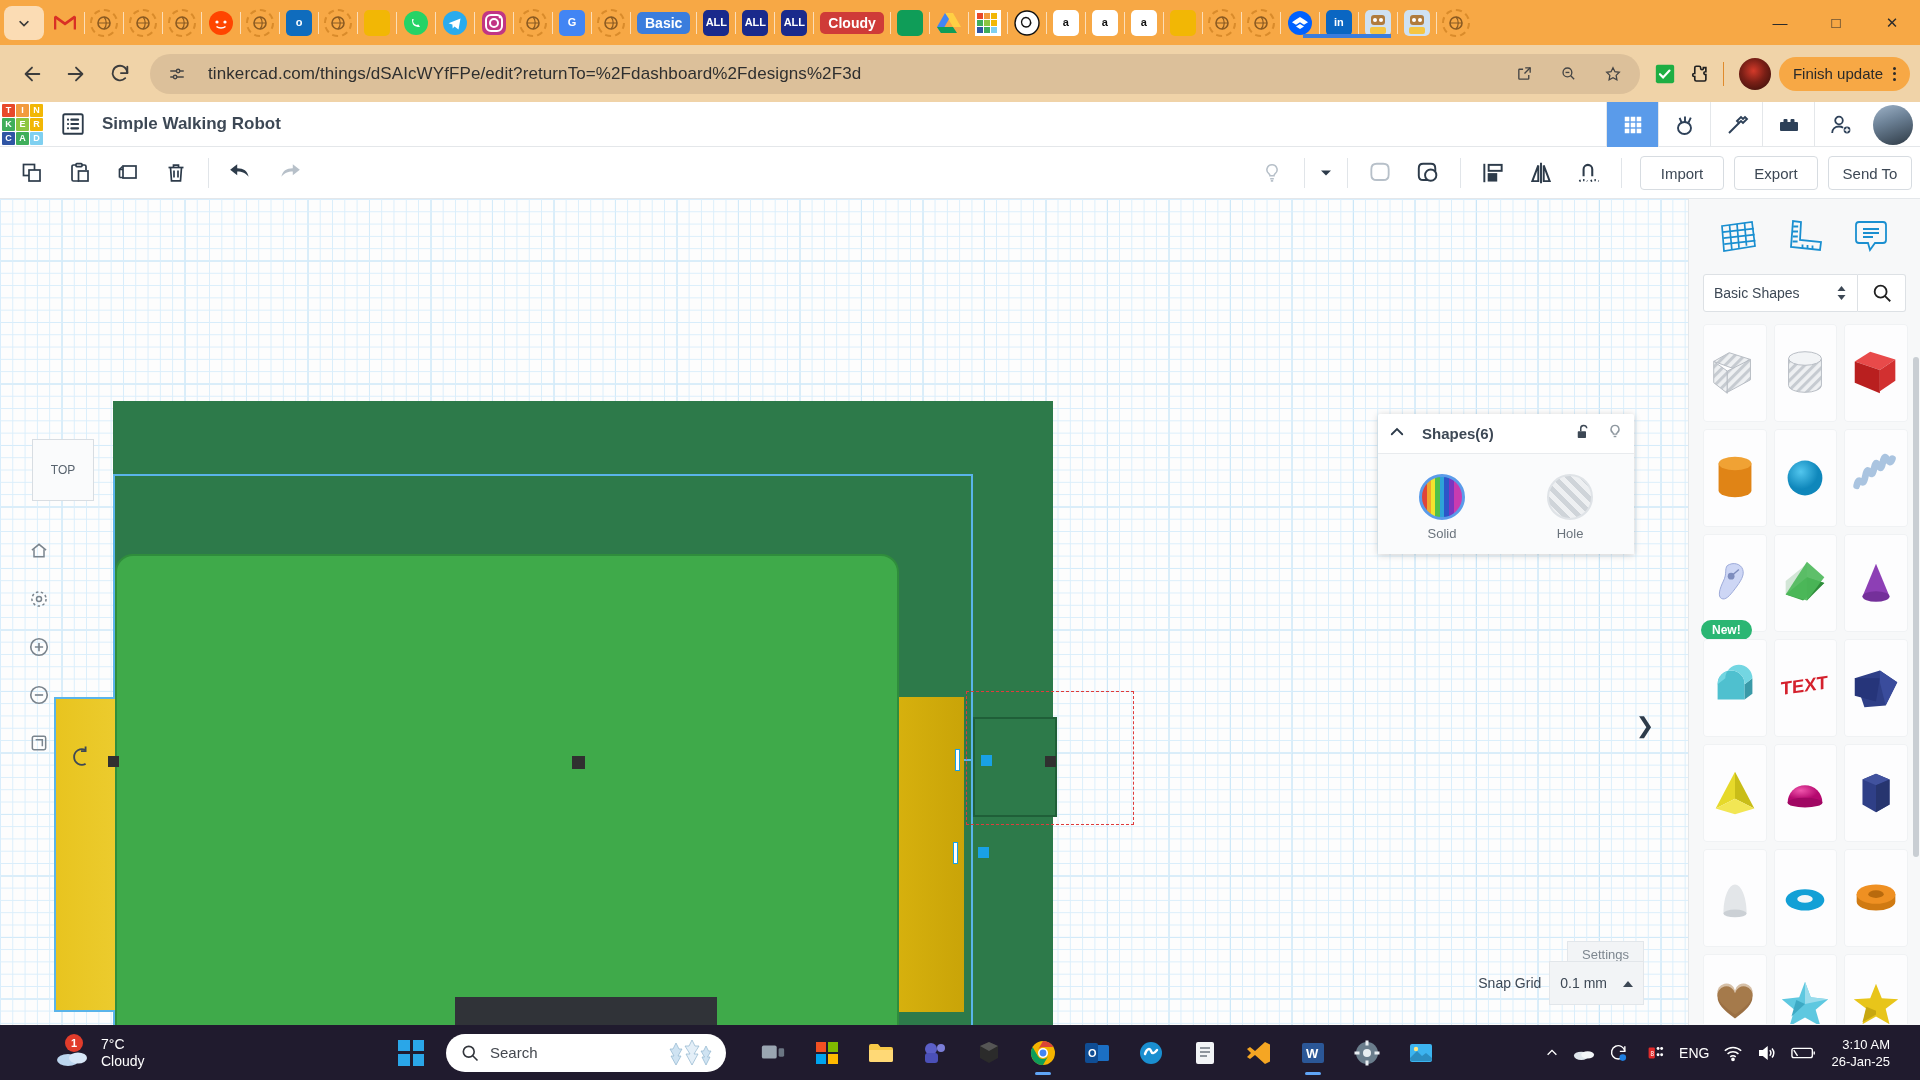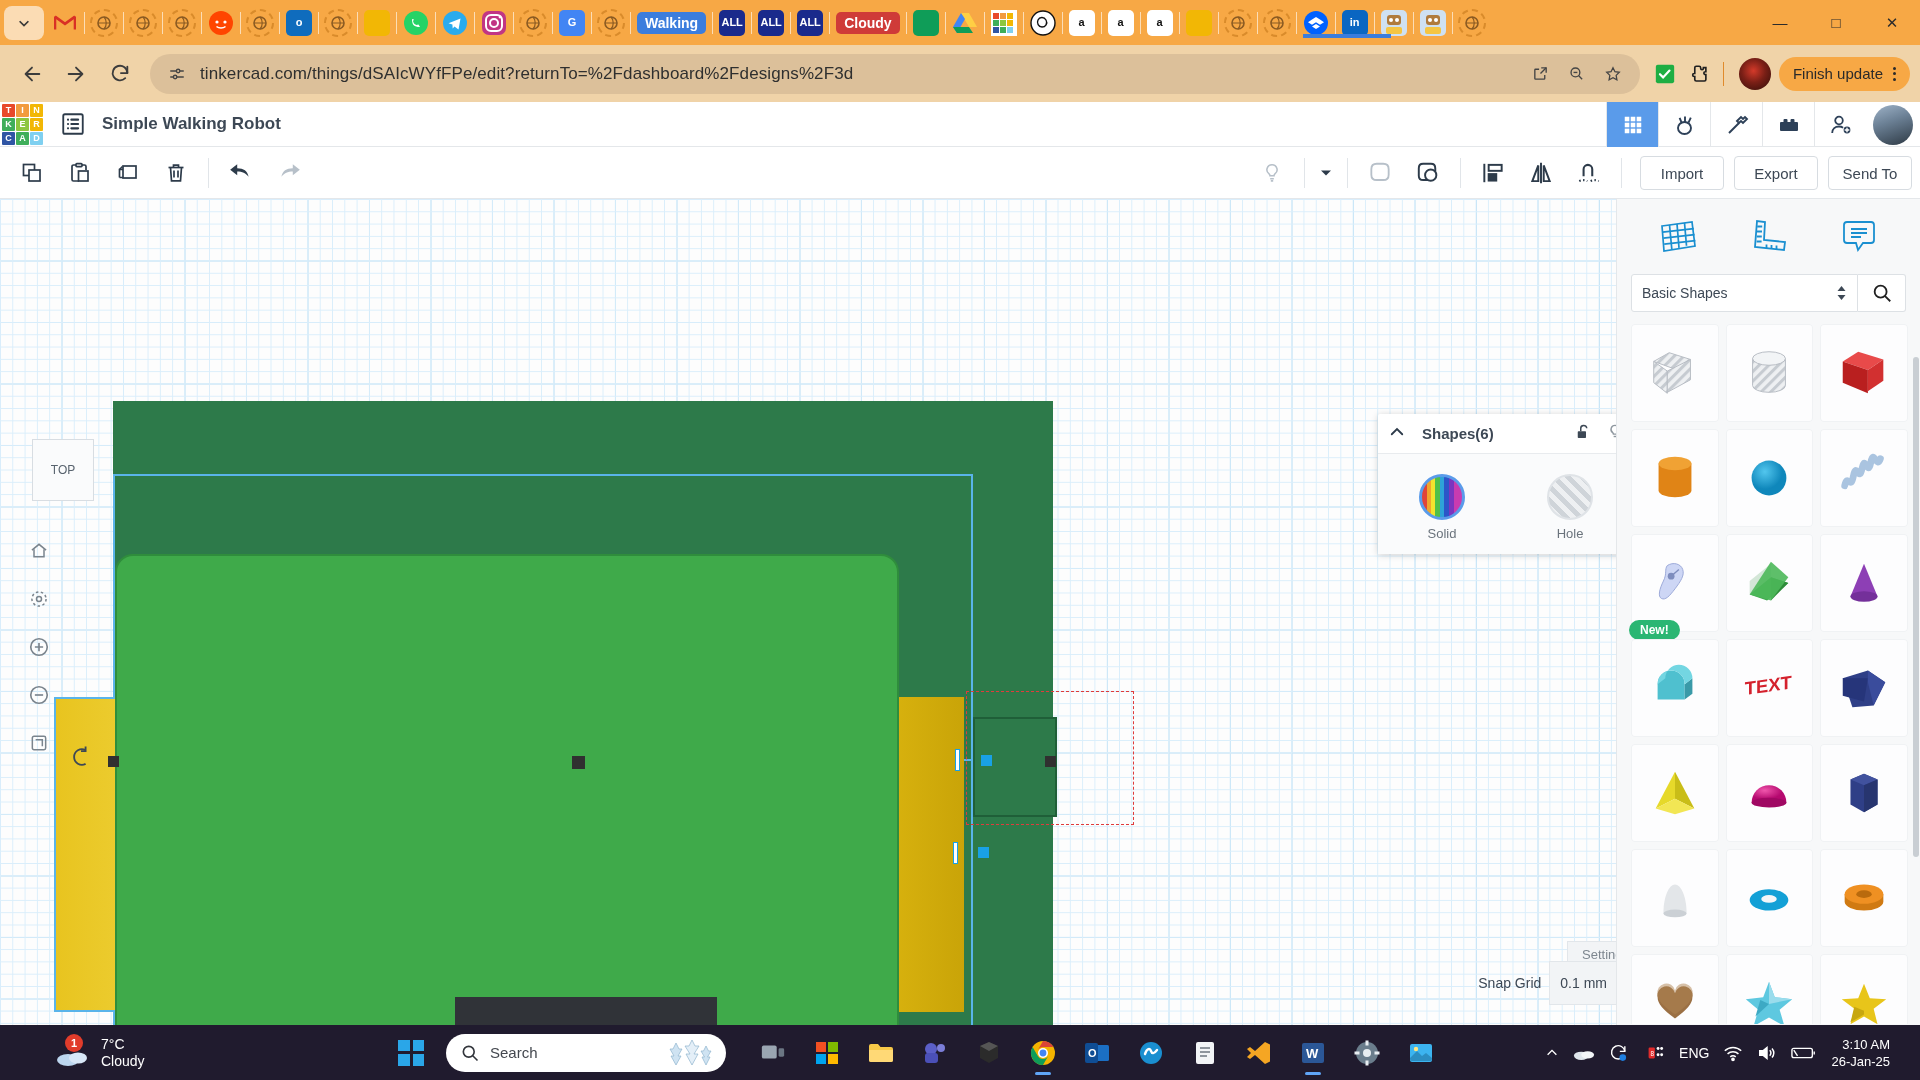--- a/index.html
+++ b/index.html
@@ -36,21 +36,21 @@
   .wincontrols { position:absolute; right:0; top:0; height:45px; display:flex; align-items:center; }
   .winbtn { width:56px; height:45px; display:flex; align-items:center; justify-content:center;
             color:#2b2b2b; font-size:15px; cursor:pointer; }
 
   
   .omnirow { height:57px; background:#f0d3a8; display:flex; align-items:center;
              padding:0 10px; position:relative; }
   .navbtn { width:44px; height:44px; display:flex; align-items:center; justify-content:center;
             color:#3c3c3c; cursor:pointer; }
   .omnibox { flex:1; height:40px; background:#dcc09a; border-radius:20px;
-             display:flex; align-items:center; padding:0 14px; margin:0 8px; gap:10px;
+             display:flex; align-items:center; padding:0 14px; margin:0 8px; gap:18px;
              cursor:text; }
   .omnibox .url { font-size:17px; color:#2f2f2f; white-space:nowrap; overflow:hidden;
                   flex:1; letter-spacing:.1px; }
   .omni-ico { width:26px; height:26px; display:flex; align-items:center; justify-content:center;
               color:#444; cursor:pointer; flex:0 0 auto; }
   .ext-ico { width:34px; height:34px; display:flex; align-items:center; justify-content:center;
              cursor:pointer; }
   .avatar-btn { width:32px; height:32px; border-radius:50%; margin:0 8px;
      background:radial-gradient(circle at 45% 40%, #d43a2a 0%, #7a1f16 45%, #2b0d08 100%);
      cursor:pointer; }
@@ -162,21 +162,21 @@
   .sp-opt { display:flex; flex-direction:column; align-items:center; gap:6px; cursor:pointer; }
   .sp-solid { width:46px; height:46px; border-radius:50%; border:3px solid #5a9bea;
      background:linear-gradient(90deg,#e0443a 0%,#e0443a 12%,#f0a52c 12%,#f0a52c 22%,
        #f3e32e 22%,#f3e32e 32%,#4fbf4a 32%,#4fbf4a 44%,#2ea3d8 44%,#2ea3d8 56%,
        #2c56c8 56%,#2c56c8 68%,#7b35bf 68%,#7b35bf 80%,#c93bb0 80%,#c93bb0 100%); }
   .sp-hole { width:46px; height:46px; border-radius:50%; border:2px solid #dfe3e7;
      background:repeating-linear-gradient(45deg,#cfd4d9 0 5px,#eef0f2 5px 10px); }
   .sp-lbl { font-size:13px; color:#6a737c; }
 
   
-  .sidebar { position:absolute; right:0; top:97px; width:304px; height:826px;
+  .sidebar { position:absolute; right:0; top:97px; width:232px; height:826px;
      background:#f7f8f9; border-left:1px solid #e4e7ea; }
   .sb-tools { height:75px; display:flex; align-items:center; justify-content:space-around;
      padding:0 16px; }
   .sb-tool { width:50px; height:50px; display:flex; align-items:center; justify-content:center;
      color:#1a8fd0; cursor:pointer; }
   .sb-search-row { display:flex; padding:0 14px; gap:0; }
   .sb-select { flex:1; height:38px; background:#fff; border:1px solid #dde1e5;
      border-radius:3px 0 0 3px; display:flex; align-items:center; padding:0 10px;
      font-size:14px; color:#3d4855; cursor:pointer; }
   .sb-select .spin { margin-left:auto; display:flex; flex-direction:column;
@@ -358,21 +358,21 @@
         <div class="fav">
           <div class="circle-dash">
             <svg width="16" height="16" viewBox="0 0 16 16">
               <circle cx="8" cy="8" r="6" fill="none" stroke="#8a5a22" stroke-width="1.6"></circle>
               <path d="M2 8h12M8 2c3 3 3 9 0 12" fill="none" stroke="#8a5a22" stroke-width="1.2"></path>
             </svg>
           </div>
         </div>
         <div class="sep"></div>
         <div class="fav" style="width: auto; padding: 0px 2px;">
-          <span class="fav-label" style="background:#3b7ddd">Walking</span>
+          <span class="fav-label" style="background:#3b7ddd">Basic</span>
         </div>
         <div class="sep"></div>
         <div class="fav">
           <span class="fav-box" style="background:#1a2a8c;color:#fff">ALL</span>
         </div>
         <div class="sep"></div>
         <div class="fav">
           <span class="fav-box" style="background:#1a2a8c;color:#fff">ALL</span>
         </div>
         <div class="sep"></div>

